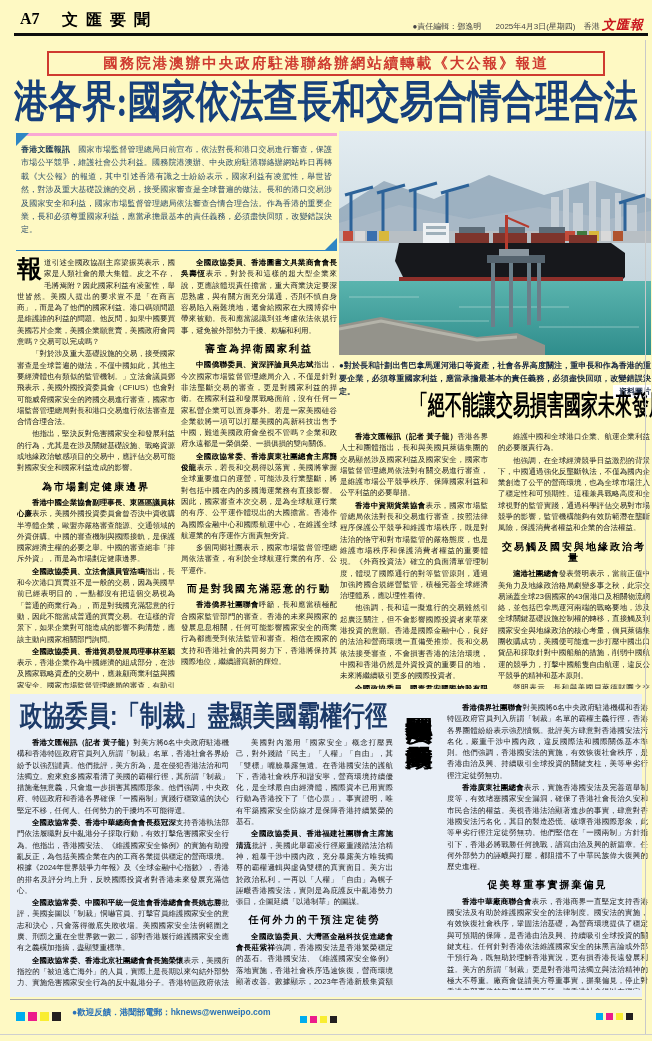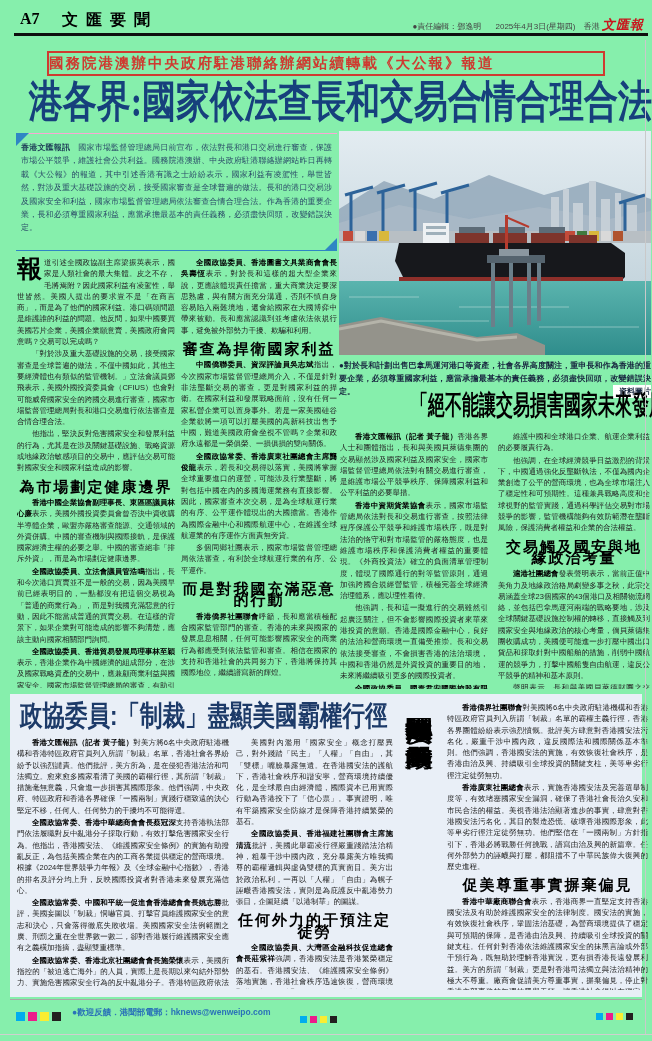--- a/index.html
+++ b/index.html
@@ -1,47 +1,47 @@
 <!DOCTYPE html>
 <html><head>
 <meta charset="utf-8">
 <style>
   html,body{margin:0;padding:0;background:#ececec;font-family:"Liberation Sans",sans-serif}
-  #page{position:relative;width:652px;height:1041px;margin:0 auto;background:#86efac;overflow:hidden;color:#1a1a1a}
+  #page{position:relative;width:652px;height:1041px;margin:0 auto;background:#fef9c3;overflow:hidden;color:#1a1a1a}
   .abs{position:absolute}
   
   .hdr-label{left:20px;top:10px;font:bold 16px "Liberation Serif",serif;color:#000}
   .hdr-title{left:62px;top:10px;font:bold 16px/1.2 "Liberation Serif",serif;letter-spacing:8px;color:#000}
   .hdr-right{right:8px;top:16px;font-size:8px;color:#444;white-space:nowrap}
   .hdr-right .ed{margin-right:12px}
   .hdr-right .dt{margin-right:6px}
   .masthead{color:#c8161d;font:italic 900 13px "Liberation Serif",serif;letter-spacing:1px}
   .rule{left:14px;top:33px;width:634px;height:3px;background:#0e0e0e}
   
   .kicker{left:47px;top:51px;width:558px;height:25px;box-sizing:border-box;border:2px solid #cf3a30;color:#cf3a30;
-          font:bold 14.5px/21px "Liberation Serif",serif;letter-spacing:2px}
-  .headline{left:0;top:80px;width:652px;text-align:right}
+          font:bold 14.5px/21px "Liberation Serif",serif;text-align:center;letter-spacing:2px}
+  .headline{left:0;top:80px;width:652px;text-align:center}
   .headline span{display:inline-block;font:900 34px/1 "Liberation Serif",serif;color:#16407c;
                  transform:scale(1.0,1.28);transform-origin:center top;white-space:nowrap}
   
-  .leadbox{left:16px;top:133px;width:321px;height:118px;box-sizing:border-box;border-top:1px solid #f9a8d4;border-bottom:1px solid #2f86c4;
+  .leadbox{left:16px;top:133px;width:321px;height:118px;box-sizing:border-box;border-top:3px solid #f9a8d4;border-bottom:1px solid #2f86c4;
            padding:7px 5px 0 5px;font-size:8px;line-height:13.4px;text-align:justify;color:#2a4b68}
   .leadbox b{color:#1d3c57}
   .tri-tl{left:16px;top:133px;width:0;height:0;border-top:13px solid #2f86c4;border-right:13px solid transparent}
   .tri-br{left:324px;top:238px;width:0;height:0;border-bottom:13px solid #2f86c4;border-left:13px solid transparent}
   
   .photo{left:339px;top:131px;width:312px;height:224px;overflow:hidden}
   .caption{left:339px;top:359px;width:312px;font-size:8px;line-height:13px;font-weight:bold;color:#17263f;text-align:justify}
   .caption .credit{position:absolute;right:0;bottom:0;background:#fff;padding-left:6px;font-weight:bold}
   
   .bodycol{font-size:7.5px;line-height:11.3px;text-align:justify;overflow:hidden;color:#222}
   .para{margin:0 0 1px 0;text-indent:15px}
   .para.has-drop{text-indent:0}
   .para b{color:#000}
-  .subhead{margin:7px 0 5px 0;text-align:center;font-size:15px;font-weight:bold;color:#000;letter-spacing:2px}
+  .subhead{margin:7px 0 5px 0;text-align:center;font-size:10px;font-weight:bold;color:#000;letter-spacing:2px}
   .dropcap{float:left;font:bold 25px/23px "Liberation Serif",serif;margin:0 2px 0 0;color:#000}
   #lcol1{left:17px;top:257px;width:158px;height:431px}
   #lcol2{left:181px;top:257px;width:156px;height:431px}
   
   .qhead{left:339px;top:391px;width:312px;text-align:center}
   .qhead span{display:inline-block;font:900 25px/1 "Liberation Sans",sans-serif;color:#000;
               transform:scale(0.68,1.08);transform-origin:center top;white-space:nowrap}
   #qcolA{left:340px;top:431px;width:148px;height:258px}
   #qcolB{left:498px;top:431px;width:152px;height:258px}
   

